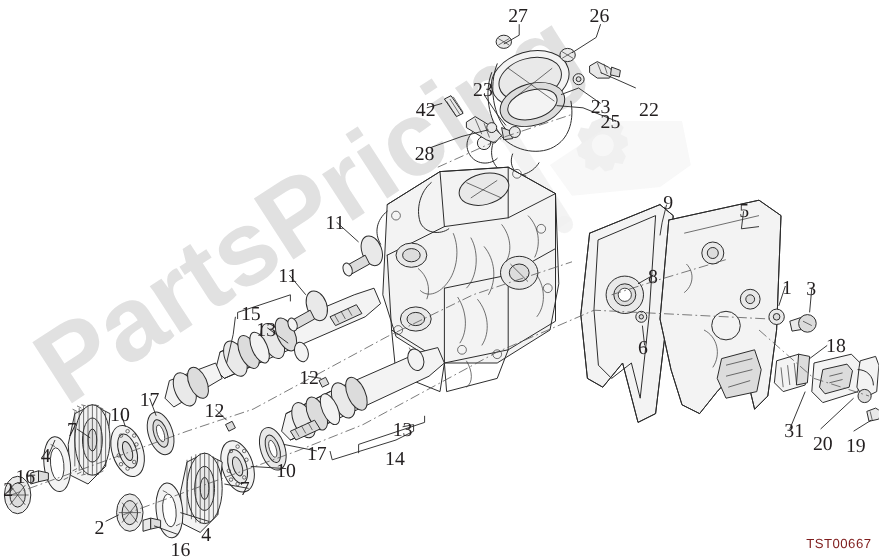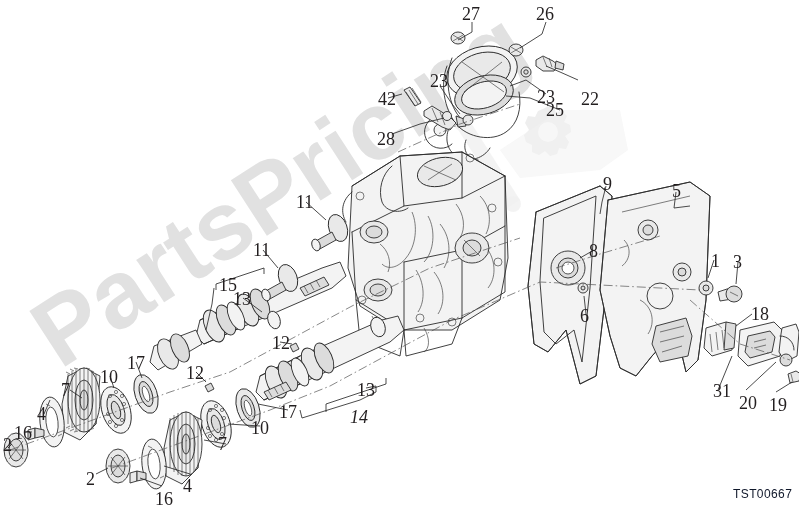--- a/index.html
+++ b/index.html
@@ -14,21 +14,21 @@
     color:#231f20;
     line-height:1;
     white-space:nowrap;
     user-select:none;
   }
   .partcode{
     position:absolute;
     font-family:"Liberation Sans",sans-serif;
     font-size:12px;
     letter-spacing:0.4px;
-    color:#0f172a;
+    color:#7f1d1d;
   }
 </style>
 </head>
 <body>
 
 <div id="stage">
 
   <svg width="799" height="507" aria-hidden="true">
     <g opacity="0.30" fill="#b9b9b9">
 
@@ -456,21 +456,21 @@
       <div class="callout" style="left: 233px; top: 290px;">13</div>
       <div class="callout" style="left: 751px; top: 305px;">18</div>
       <div class="callout" style="left: 272px; top: 334px;">12</div>
       <div class="callout" style="left: 186px; top: 364px;">12</div>
       <div class="callout" style="left: 127px; top: 354px;">17</div>
       <div class="callout" style="left: 100px; top: 368px;">10</div>
       <div class="callout" style="left: 279px; top: 403px;">17</div>
       <div class="callout" style="left: 251px; top: 419px;">10</div>
       <div class="callout" style="left: 61px; top: 381px;">7</div>
       <div class="callout" style="left: 357px; top: 381px;">13</div>
-      <div class="callout" style="left: 350px; top: 408px; font-style: italic;">14</div>
+      <div class="callout" style="left: 350px; top: 408px;">14</div>
       <div class="callout" style="left: 218px; top: 435px;">7</div>
       <div class="callout" style="left: 713px; top: 382px;">31</div>
       <div class="callout" style="left: 739px; top: 394px;">20</div>
       <div class="callout" style="left: 769px; top: 396px;">19</div>
       <div class="callout" style="left: 37px; top: 405px;">4</div>
       <div class="callout" style="left: 14px; top: 424px;">16</div>
       <div class="callout" style="left: 3px; top: 436px;">2</div>
       <div class="callout" style="left: 86px; top: 470px;">2</div>
       <div class="callout" style="left: 183px; top: 477px;">4</div>
       <div class="callout" style="left: 155px; top: 490px;">16</div>

